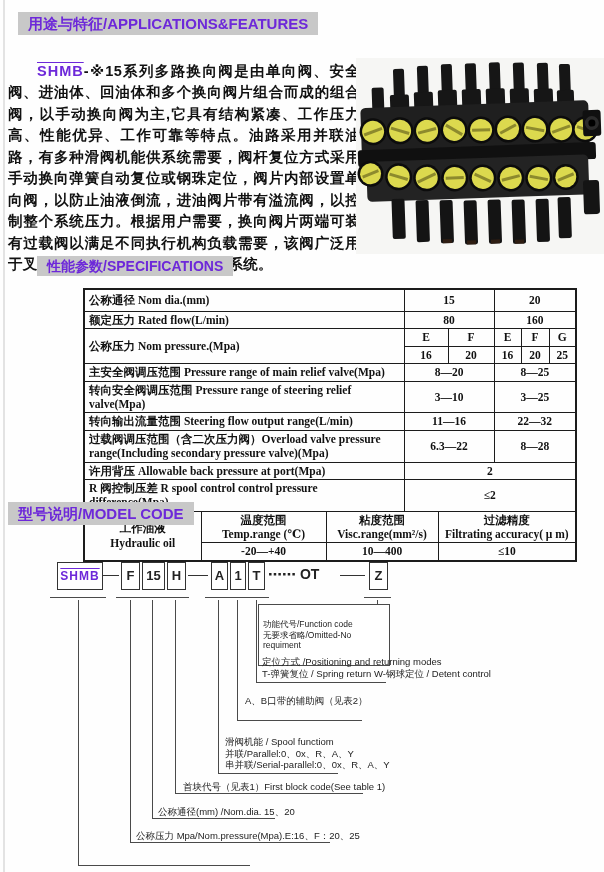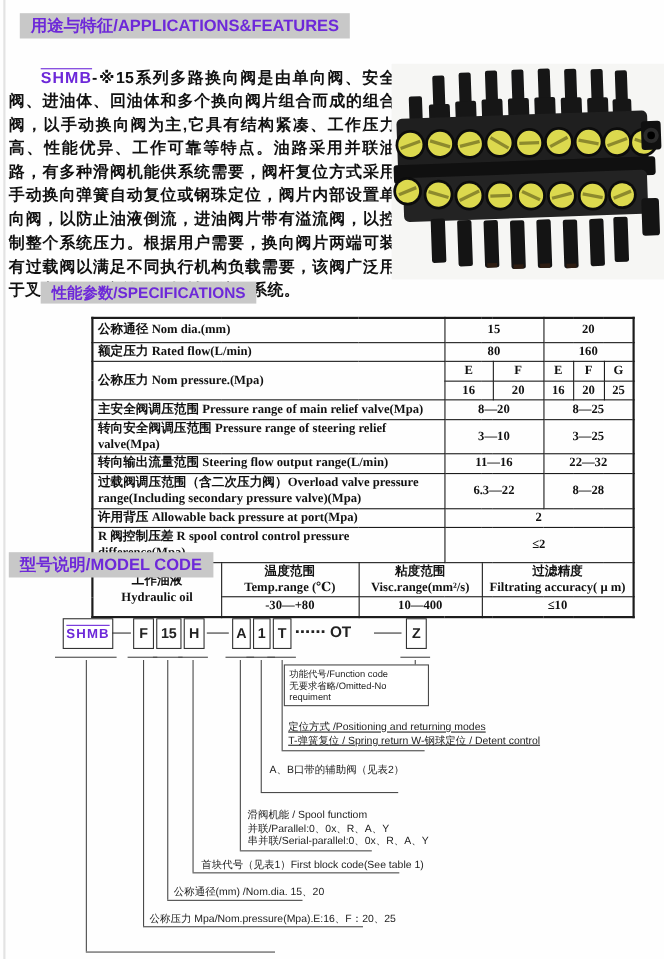--- a/index.html
+++ b/index.html
@@ -33,21 +33,21 @@
   .diagram{position:absolute;left:0;top:550px;width:604px;height:322px;font-size:9.5px;color:#222;}
   .mbox{position:absolute;top:12px;height:26px;line-height:26px;border:1.5px solid #333;
         text-align:center;font-weight:bold;font-size:13px;background:#fff;}
   .dash{position:absolute;top:25px;border-top:1.5px solid #333;height:0;}
   .tick{position:absolute;top:47px;border-top:1.5px solid #4a4a4a;height:0;}
   .vline{position:absolute;border-left:1px solid #4a4a4a;width:0;}
   .uline{position:absolute;border-top:1px solid #4a4a4a;height:0;}
   .ctext{position:absolute;white-space:nowrap;line-height:11.5px;}
   .ctext div{white-space:nowrap;}
   .fbox{position:absolute;left:258px;top:54px;width:122px;border:1px solid #4a4a4a;
-        padding:2px 4px;font-size:8.5px;line-height:10.5px;background:#fff;}
+        padding:14px 4px;font-size:8.5px;line-height:10.5px;background:#fff;}
 </style>
 </head>
 <body>
 
 <div class="page">
 
   <div class="secbar" style="left:18px;top:12px;">用途与特征/APPLICATIONS&amp;FEATURES</div>
 
   <p class="para"><span class="brand">SHMB</span><span>-※15系列多路换向阀是由单向阀、安全阀、进油体、回油体和多个换向阀片组合而成的组合 阀，以手动换向阀为主,它具有结构紧凑、工作压力高、性能优异、工作可靠等特点。油路采用并联油路，有多种滑阀机能供系统需要，阀杆复位方式采用手动换向弹簧自动复位或钢珠定位，阀片内部设置单向阀，以防止油液倒流，进油阀片带有溢流阀，以控制整个系统压力。根据用户需要，换向阀片两端可装有过载阀以满足不同执行机构负载需要，该阀广泛用于叉车、环保车等工程机械的液压系统。</span></p>
 
@@ -276,21 +276,21 @@
       <td class="ctr" colspan="2">
         <span>粘度范围</span><br>
         <span>Visc.range(mm²/s)</span>
       </td>
       <td class="ctr" colspan="5">
         <span>过滤精度</span><br>
         <span>Filtrating accuracy( μ m)</span>
       </td>
     </tr>
     <tr style="height:14px">
-      <td class="val">-30—+80</td>
+      <td class="val">-20—+40</td>
       <td class="val" colspan="2">10—400</td>
       <td class="val" colspan="5">≤10</td>
     </tr>
   </tbody>
     </table>
 
   <div class="secbar" style="left:8px;top:502px;">型号说明/MODEL CODE</div>
 
   <div class="diagram">
 
@@ -323,21 +323,21 @@
     <div class="vline" style="left:175px;top:50px;height:193px;"></div>
     <div class="vline" style="left:152px;top:50px;height:218px;"></div>
     <div class="vline" style="left:130px;top:50px;height:242px;"></div>
     <div class="vline" style="left:78px;top:50px;height:265px;"></div>
 
     <div class="fbox">
       <div>功能代号/Function code</div>
       <div>无要求省略/Omitted-No requiment</div>
     </div>
 
-    <div class="ctext" style="left:262px;top:106px;text-decoration:underline;">
+    <div class="ctext" style="left:262px;top:106px;">
       <div>定位方式 /Positioning and returning modes</div>
       <div>T-弹簧复位  / Spring  return  W-钢球定位 / Detent control</div>
     </div>
     <div class="uline" style="left:256px;top:132px;width:130px;"></div>
 
     <div class="ctext" style="left:245px;top:145px;">
       <div>A、B口带的辅助阀（见表2）</div>
     </div>
     <div class="uline" style="left:237px;top:170px;width:125px;"></div>
 

